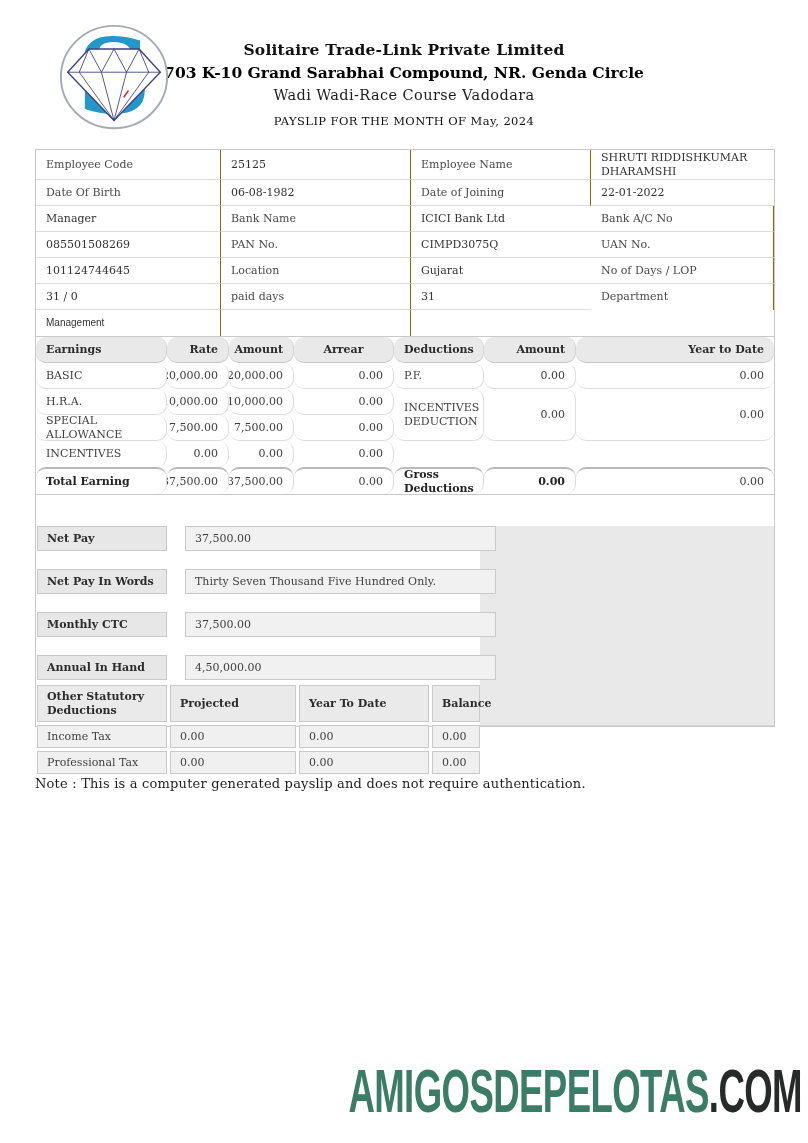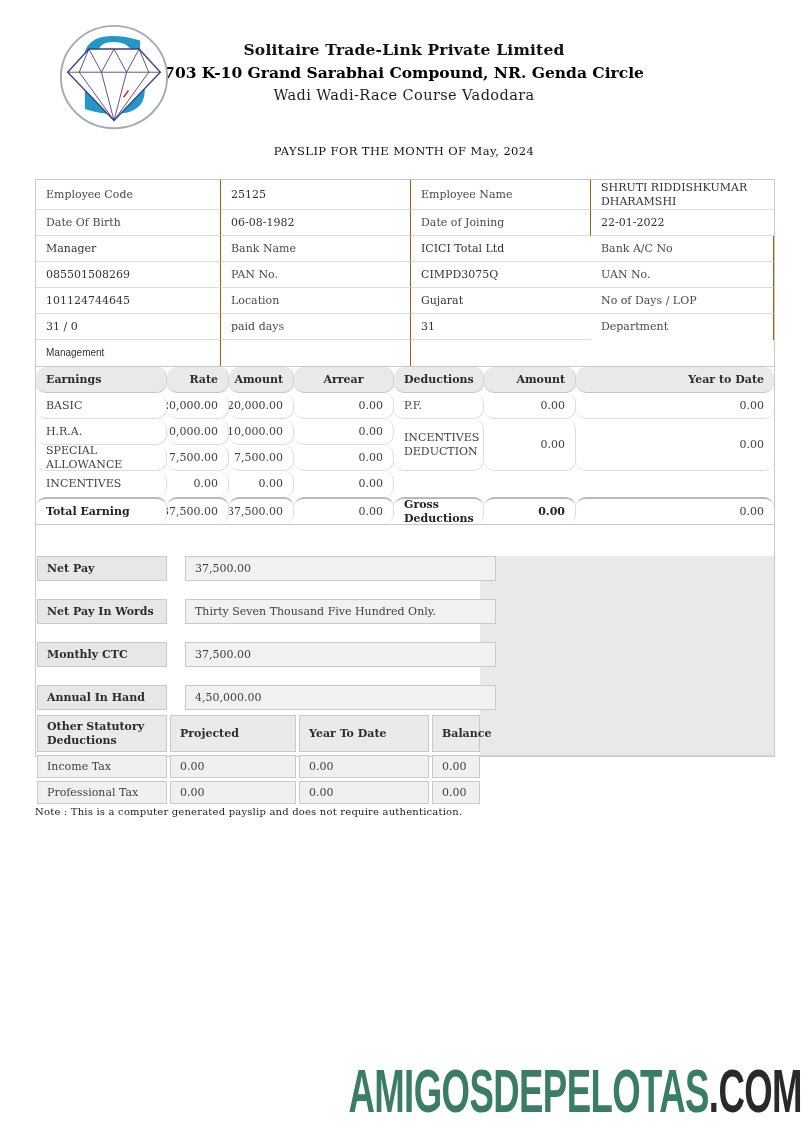--- a/index.html
+++ b/index.html
@@ -8,21 +8,21 @@
     font-family:"DejaVu Serif",serif;color:#3a3a3a;overflow:hidden;
   }
   .content{padding:0 33px 0 35px;}
 
   
   .logo{position:absolute;left:56px;top:22px;width:116px;height:112px;}
   .header-text{text-align:center;padding-top:40px;}
   .company{font-size:15.5px;font-weight:bold;color:#101010;letter-spacing:.2px;}
   .addr1{font-size:15.5px;font-weight:bold;color:#000000;margin-top:4px;}
   .addr2{font-size:14.5px;color:#1e1e1e;margin-top:5px;letter-spacing:.4px;}
-  .ptitle{font-size:11.5px;color:#101010;margin-top:41px;letter-spacing:.4px;}
+  .ptitle{font-size:11.5px;color:#101010;margin-top:11px;letter-spacing:.4px;}
 
   
   .etable{
     display:grid;grid-template-columns:185px 190px 180px 183px;
     grid-template-rows:30px repeat(6,26px);
     width:740px;box-sizing:border-box;border:1px solid #c9c9c9;
     margin-top:21px;background:#fff;
   }
   .ecell{
     border-right:1px solid #a16207;border-bottom:1px solid #ddd;
@@ -68,21 +68,21 @@
   .gray-panel{position:absolute;top:31px;right:0;bottom:0;width:294px;background:#e9e9e9;border-bottom:1px solid #d6d6d6;}
   .npgrid{display:grid;grid-template-columns:130px 311px;gap:18px;width:447px;margin-left:1px;position:relative;z-index:1;}
   .npcell{border:1px solid #c9c9c9;padding:2px 9px;font-size:11px;display:flex;align-items:center;height:19px;}
   .nplbl{background:#e7e7e7;font-weight:bold;color:#2c2c2c;}
   .npval{background:#f1f1f1;color:#3f3f3f;}
   .stgrid{display:grid;grid-template-columns:130px 126px 130px 48px;gap:3px;width:446px;margin:5px 0 0 1px;position:relative;z-index:1;}
   .stcell{border:1px solid #c9c9c9;background:#f0f0f0;padding:2px 9px;font-size:11px;display:flex;align-items:center;height:17px;color:#3f3f3f;line-height:1.2;}
   .sth{background:#eaeaea;font-weight:bold;height:31px;color:#2c2c2c;}
 
   
-  .note{margin-top:49px;font-size:10px;color:#1e1e1e;letter-spacing:.2px;}
+  .note{margin-top:49px;font-size:13px;color:#1e1e1e;letter-spacing:.2px;}
   .watermark{
     position:absolute;right:6px;top:1056px;white-space:nowrap;
     font-family:"Liberation Sans",sans-serif;font-weight:bold;font-size:61px;
     letter-spacing:-1px;transform:scaleX(0.6);transform-origin:100% 50%;
   }
   .wm-green{color:#3b7c66;}
   .wm-dark{color:#262b2a;}
 </style>
 </head>
 <body>
@@ -110,21 +110,21 @@
     <div class="ecell lbl">Employee Name</div>
     <div class="ecell val c4">SHRUTI RIDDISHKUMAR DHARAMSHI</div>
 
     <div class="ecell lbl">Date Of Birth</div>
     <div class="ecell val">06-08-1982</div>
     <div class="ecell lbl">Date of Joining</div>
     <div class="ecell val c4">22-01-2022</div>
 
     <div class="ecell val">Manager</div>
     <div class="ecell lbl">Bank Name</div>
-    <div class="ecell val c4">ICICI Total Ltd</div>
+    <div class="ecell val c4">ICICI Bank Ltd</div>
 
     <div class="ecell lbl">Bank A/C No</div>
     <div class="ecell val">085501508269</div>
     <div class="ecell lbl">PAN No.</div>
     <div class="ecell val c4">CIMPD3075Q</div>
 
     <div class="ecell lbl">UAN No.</div>
     <div class="ecell val">101124744645</div>
     <div class="ecell lbl">Location</div>
     <div class="ecell val c4">Gujarat</div>

